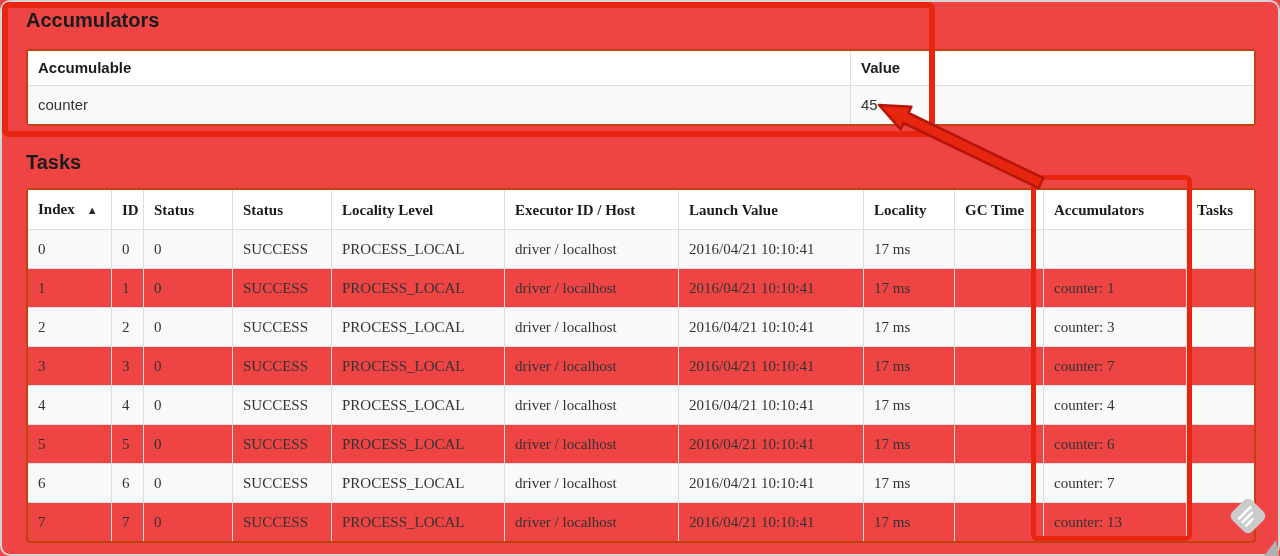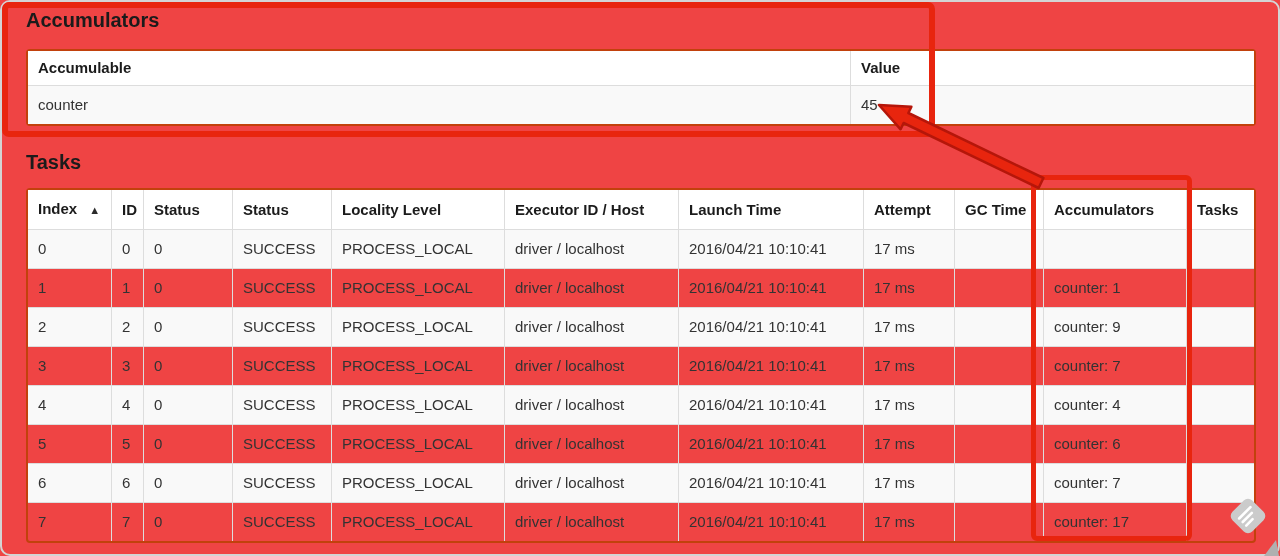--- a/index.html
+++ b/index.html
@@ -19,21 +19,21 @@
   }
   .accumulators-title { top:7px; }
   .tasks-title { top:149px; }
 
   table.tbl {
     position:absolute; left:26px; width:1228px; table-layout:fixed;
     border-collapse:separate; border-spacing:0;
     border:2px solid #c2410c; border-radius:4px; font-size:15px;
   }
   .accumulable-table { top:49px; }
-  .tasks-table { top:188px; }
+  .tasks-table { top:188px;font-family:Liberation Serif, serif; }
 
   .tbl th, .tbl td {
     padding:9px 10px; line-height:20px; text-align:left; vertical-align:middle;
     overflow:hidden; white-space:nowrap; border-left:1px solid #dddddd;
   }
   .tbl th { font-weight:700; color:#1b1b1b; background:#fff; }
   .tbl th:first-child, .tbl td:first-child { border-left:none; }
   .tbl tbody td { border-top:1px solid #dddddd; }
   .tbl tbody tr:nth-child(odd) td { background:#f9f9f9; }
   .accumulable-table th { padding-top:7px; padding-bottom:7px; }
@@ -97,22 +97,22 @@
         <col style="width:68px">
     </colgroup>
     <thead>
       <tr>
         <th><span>Index</span><span class="sort-icon">▲</span></th>
         <th>ID</th>
         <th>Status</th>
         <th>Status</th>
         <th>Locality Level</th>
         <th>Executor ID / Host</th>
-        <th>Launch Time</th>
-        <th>Attempt</th>
+        <th>Launch Value</th>
+        <th>Locality</th>
         <th>GC Time</th>
         <th>Accumulators</th>
         <th>Tasks</th>
       </tr>
     </thead>
     <tbody>
       <tr>
         <td>0</td>
         <td>0</td>
         <td>0</td>
@@ -141,21 +141,21 @@
       <tr>
         <td>2</td>
         <td>2</td>
         <td>0</td>
         <td>SUCCESS</td>
         <td>PROCESS_LOCAL</td>
         <td>driver / localhost</td>
         <td>2016/04/21 10:10:41</td>
         <td>17 ms</td>
         <td></td>
-        <td>counter: 9</td>
+        <td>counter: 3</td>
         <td></td>
       </tr>
       <tr>
         <td>3</td>
         <td>3</td>
         <td>0</td>
         <td>SUCCESS</td>
         <td>PROCESS_LOCAL</td>
         <td>driver / localhost</td>
         <td>2016/04/21 10:10:41</td>
@@ -206,21 +206,21 @@
       <tr>
         <td>7</td>
         <td>7</td>
         <td>0</td>
         <td>SUCCESS</td>
         <td>PROCESS_LOCAL</td>
         <td>driver / localhost</td>
         <td>2016/04/21 10:10:41</td>
         <td>17 ms</td>
         <td></td>
-        <td>counter: 17</td>
+        <td>counter: 13</td>
         <td></td>
       </tr>
     </tbody>
   </table>
 
   <div class="frame"></div>
 
   <div class="anno-box anno-box-top"></div>
   <div class="anno-box anno-box-col"></div>
 

